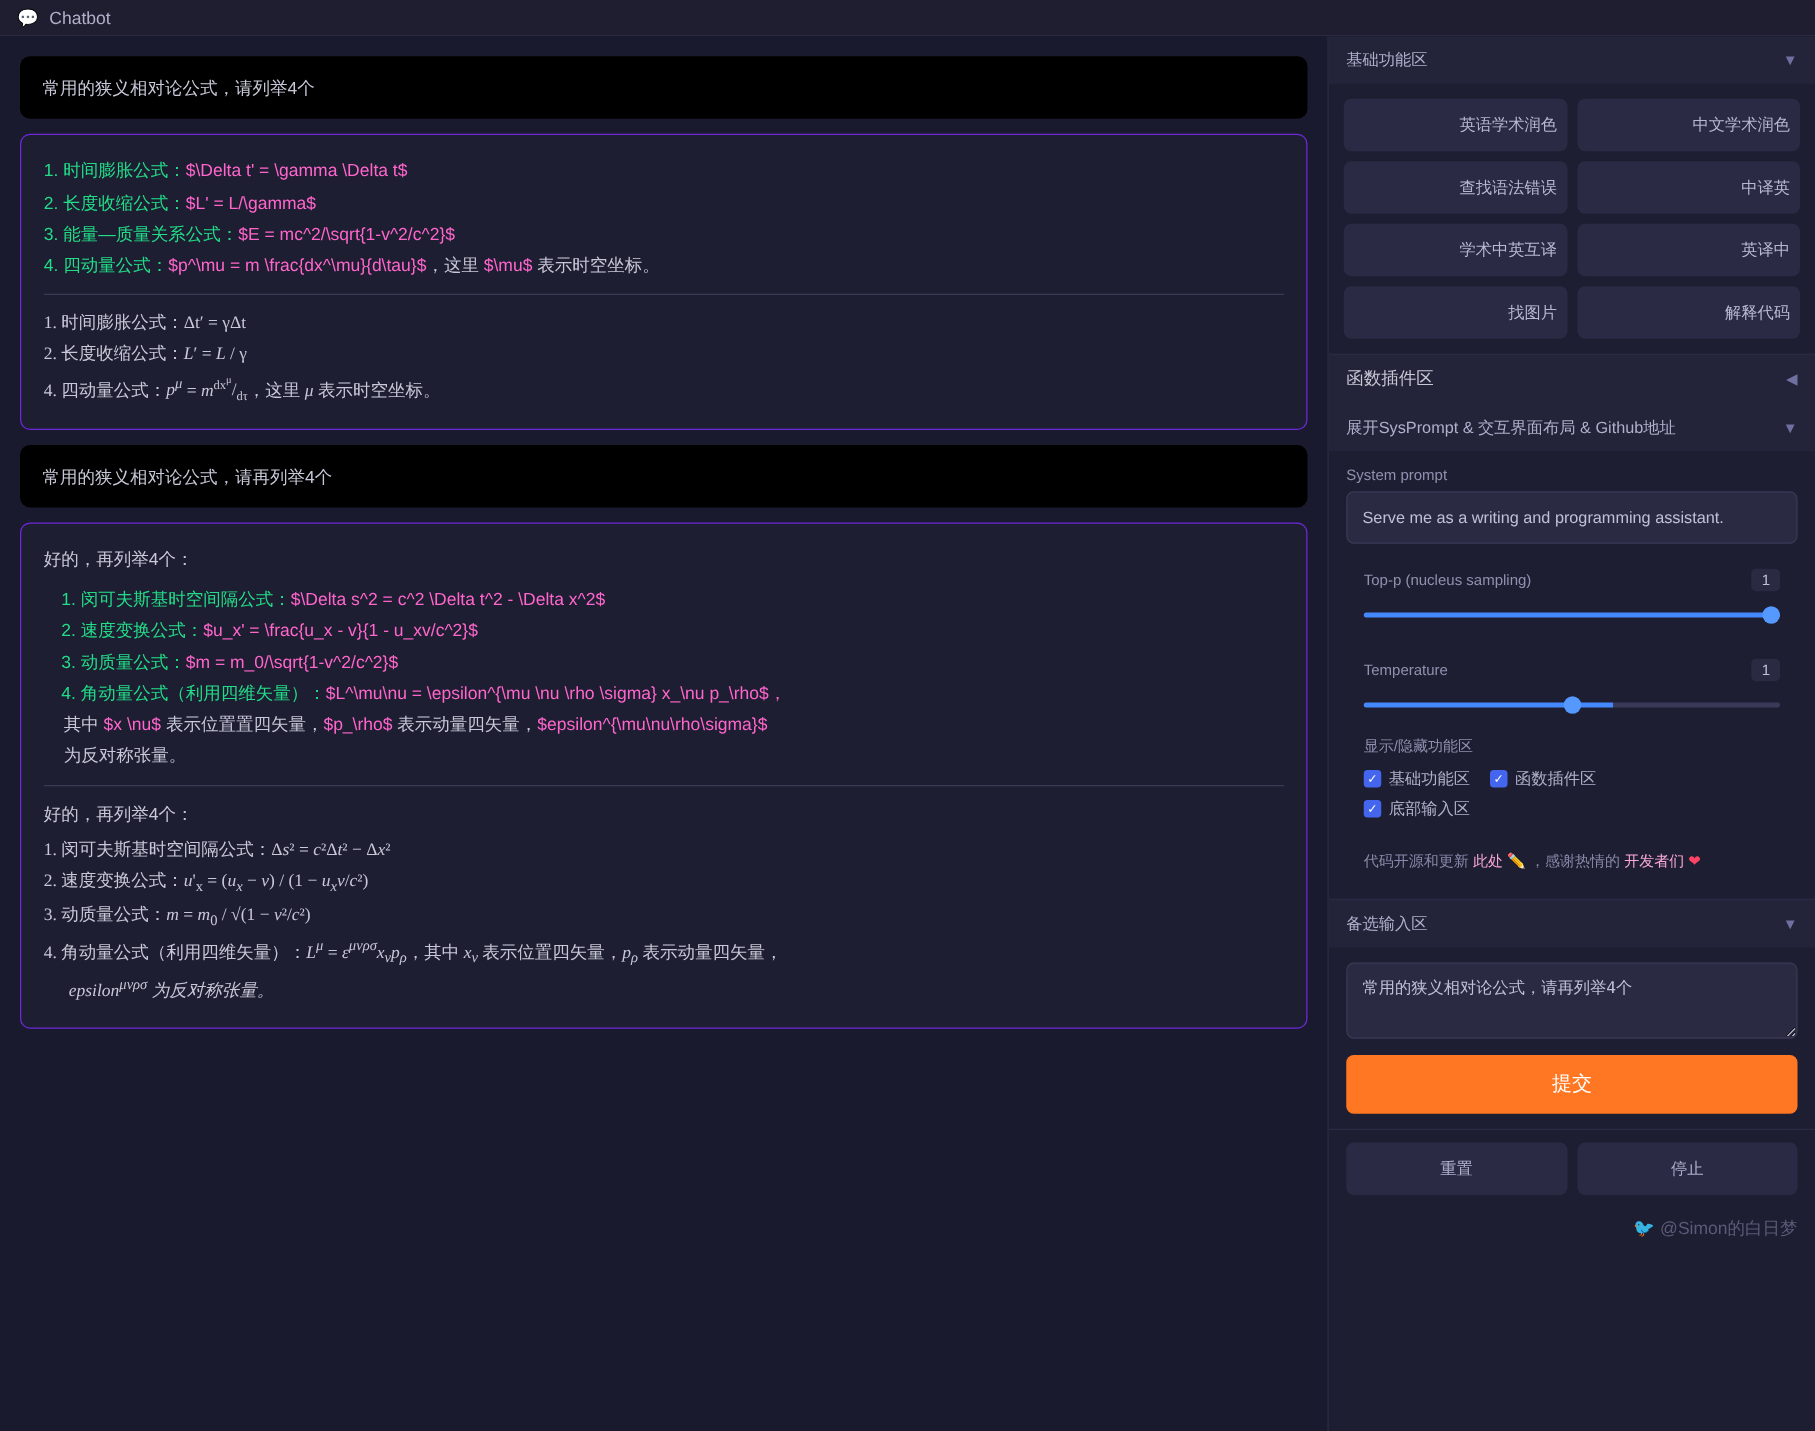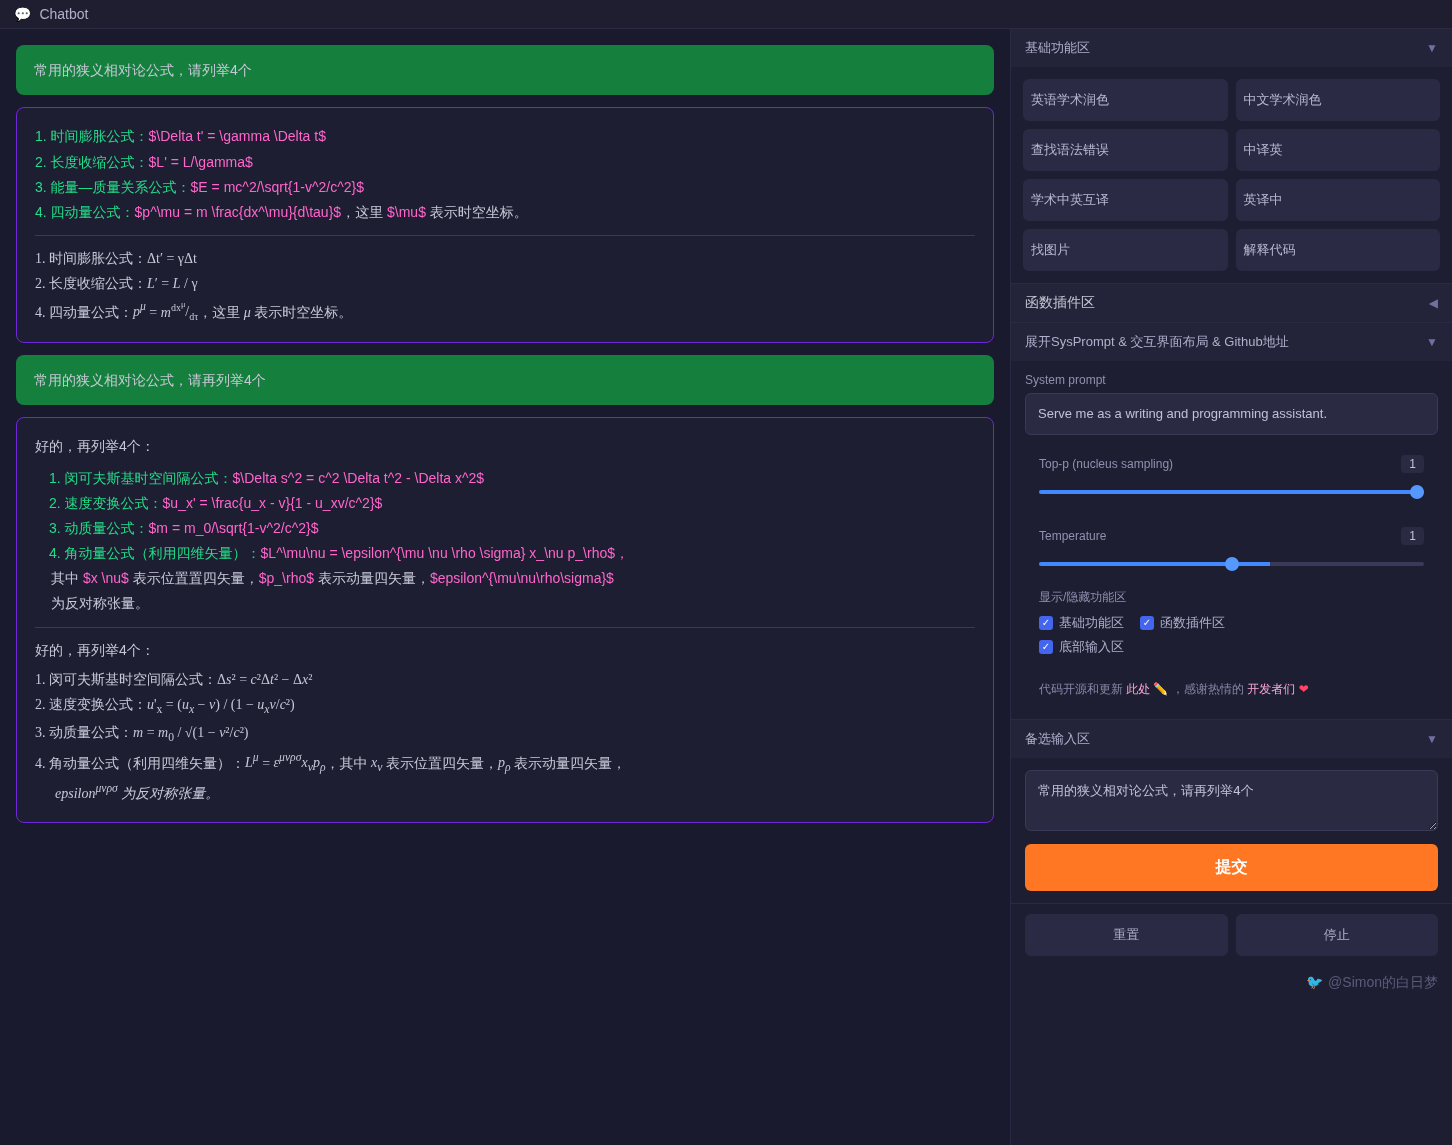--- a/index.html
+++ b/index.html
@@ -39,21 +39,21 @@
     .chat-area {
       flex: 1;
       display: flex;
       flex-direction: column;
       background: #1a1a2e;
       overflow-y: auto;
       padding: 16px;
       gap: 12px;
     }
     .user-bubble {
-      background: #15803d;
+      background: #000000;
       border-radius: 8px;
       padding: 14px 18px;
       color: #c8c8d8;
       font-size: 14px;
       line-height: 1.6;
       max-width: 100%;
     }
     .assistant-bubble {
       background: #1e1e32;
       border: 1px solid #6d28d9;
@@ -70,21 +70,21 @@
       border: none;
       border-top: 1px solid #3a3a58;
       margin: 10px 0;
     }
     .math-rendered {
       color: #c8c8d8;
       font-family: 'Times New Roman', serif;
     }
     
     .sidebar {
-      width: 442px;
+      width: 390px;
       background: #1e1e32;
       border-left: 1px solid #2a2a45;
       display: flex;
       flex-direction: column;
       overflow-y: auto;
       padding: 0;
     }
     .sidebar-section {
       border-bottom: 1px solid #2a2a45;
     }
@@ -109,21 +109,21 @@
       padding: 12px;
     }
     .func-btn {
       background: #2a2a44;
       border: none;
       border-radius: 6px;
       padding: 12px 8px;
       color: #b8b8d0;
       font-size: 13px;
       cursor: pointer;
-      text-align: left;
+      text-align: right;
       transition: background 0.2s;
     }
     .func-plugin-section {
       padding: 10px 14px;
       display: flex;
       justify-content: space-between;
       align-items: center;
       background: #23233a;
       cursor: pointer;
     }
@@ -243,21 +243,21 @@
       margin-bottom: 10px;
     }
     .submit-btn {
       width: 100%;
       background: #ff7722;
       border: none;
       border-radius: 6px;
       padding: 13px;
       color: white;
       font-size: 16px;
-      font-weight: bold;
+      font-weight: normal;
       cursor: pointer;
     }
     .bottom-row {
       display: grid;
       grid-template-columns: 1fr 1fr;
       gap: 8px;
       padding: 10px 14px;
     }
     .bottom-btn {
       background: #2a2a44;

